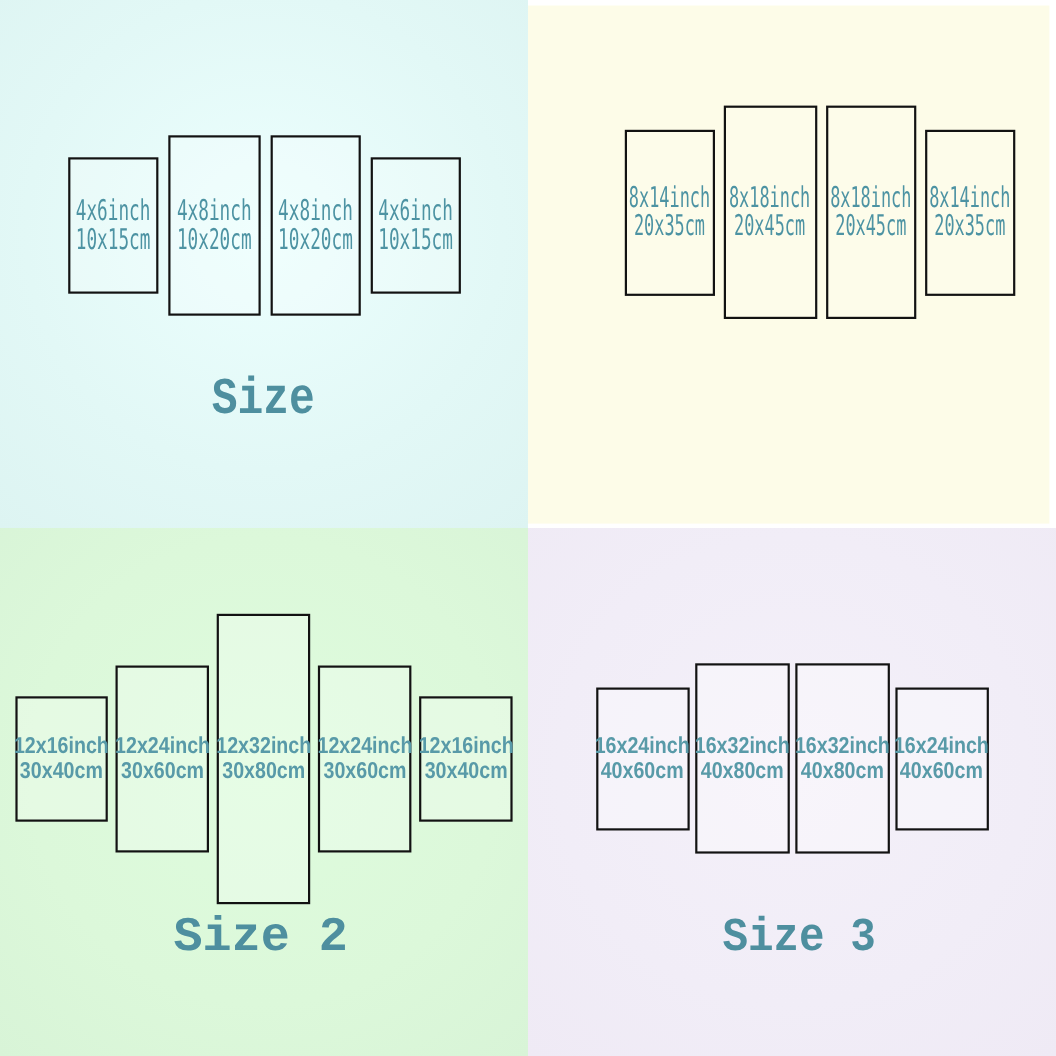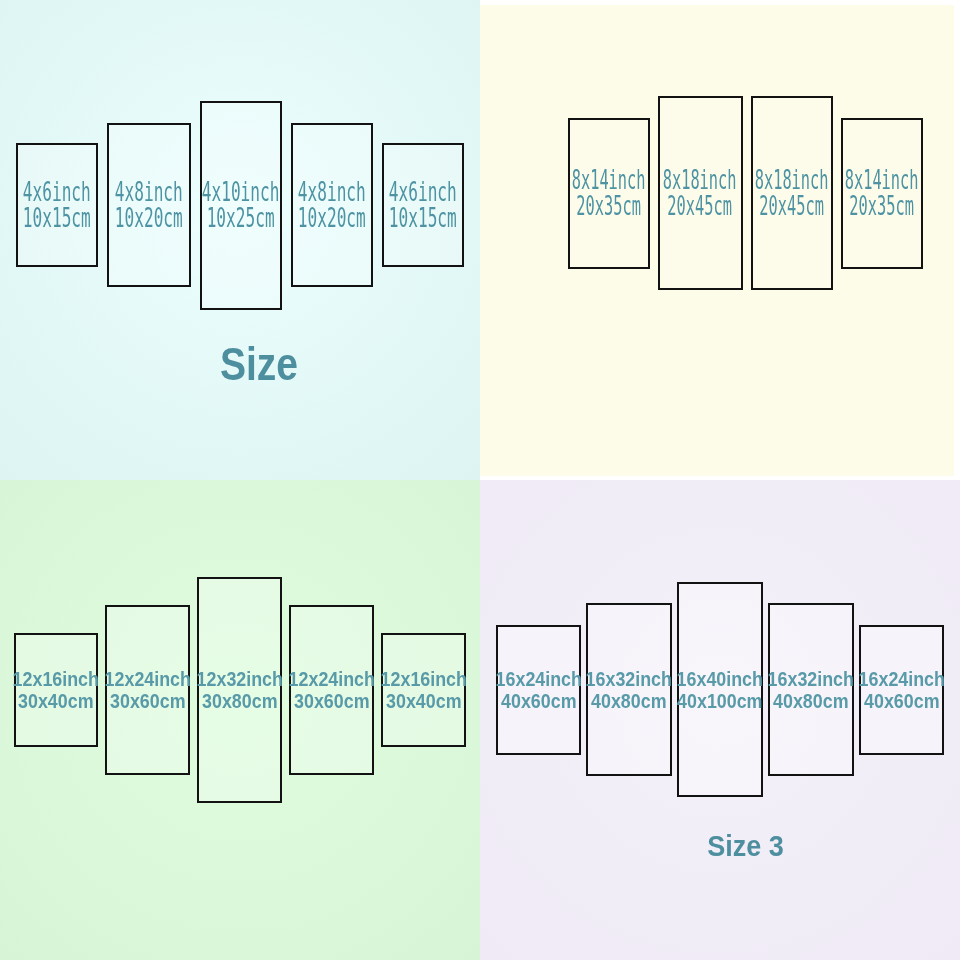--- a/index.html
+++ b/index.html
@@ -80,34 +80,33 @@
     line-height: 22px;
     transform: scaleX(0.85);
     color: #589aa8;
   }
 
   .quadrant-title {
     position: absolute;
     left: 0;
     width: 100%;
     text-align: center;
-    font-family: Liberation Sans, sans-serif;
+    font-family: Liberation Mono, monospace;
     font-weight: bold;
     color: #4e8f9f;
     line-height: 1;
-    padding-left: 20px;
   }
   .quadrant-title .t-inner { display: inline-block; }
   .q-tl .quadrant-title { top: 340px; font-size: 47px; }
   .q-tl .quadrant-title .t-inner { transform: translateX(-1px) scaleX(0.83); }
   .q-tr .quadrant-title { top: 337px; font-size: 42px; }
   .q-tr .quadrant-title .t-inner { transform: translateX(7px) scaleX(0.90); }
   .q-bl .quadrant-title { top: 351px; font-size: 44px; }
   .q-bl .quadrant-title .t-inner { transform: translateX(-3px) scaleX(1.0); }
-  .q-br .quadrant-title { top: 351px; font-size: 30px; }
+  .q-br .quadrant-title { top: 351px; font-size: 43px; }
   .q-br .quadrant-title .t-inner { transform: translateX(6px) scaleX(0.90); }
 </style>
 </head>
 <body>
 
 <div class="grid">
 
   <div class="quadrant q-tl">
     <div class="panel-row">
       <div class="panel" style="width:82px;height:124px">
@@ -115,26 +114,20 @@
           <div>4x6inch</div>
           <div>10x15cm</div>
         </div>
       </div>
       <div class="panel" style="width:84px;height:164px">
         <div class="ptext">
           <div>4x8inch</div>
           <div>10x20cm</div>
         </div>
       </div>
-      <div class="panel" style="width:82px;height:209px">
-        <div class="ptext">
-          <div>4x10inch</div>
-          <div>10x25cm</div>
-        </div>
-      </div>
       <div class="panel" style="width:82px;height:164px">
         <div class="ptext">
           <div>4x8inch</div>
           <div>10x20cm</div>
         </div>
       </div>
       <div class="panel" style="width:82px;height:124px">
         <div class="ptext">
           <div>4x6inch</div>
           <div>10x15cm</div>
@@ -182,61 +175,58 @@
           <div>12x16inch</div>
           <div>30x40cm</div>
         </div>
       </div>
       <div class="panel" style="width:85px;height:170px">
         <div class="ptext">
           <div>12x24inch</div>
           <div>30x60cm</div>
         </div>
       </div>
-      <div class="panel" style="width:85px;height:226px">
+      <div class="panel" style="width:85px;height:264px">
         <div class="ptext">
           <div>12x32inch</div>
           <div>30x80cm</div>
         </div>
       </div>
       <div class="panel" style="width:85px;height:170px">
         <div class="ptext">
           <div>12x24inch</div>
           <div>30x60cm</div>
         </div>
       </div>
       <div class="panel" style="width:85px;height:114px">
         <div class="ptext">
           <div>12x16inch</div>
           <div>30x40cm</div>
         </div>
       </div>
     </div>
+    <div class="quadrant-title">
+      <span class="t-inner">Size 2</span>
+    </div>
   </div>
 
   <div class="quadrant q-br">
     <div class="panel-row">
       <div class="panel" style="width:85px;height:130px">
         <div class="ptext">
           <div>16x24inch</div>
           <div>40x60cm</div>
         </div>
       </div>
       <div class="panel" style="width:86px;height:173px">
         <div class="ptext">
           <div>16x32inch</div>
           <div>40x80cm</div>
         </div>
       </div>
-      <div class="panel" style="width:86px;height:215px">
-        <div class="ptext">
-          <div>16x40inch</div>
-          <div>40x100cm</div>
-        </div>
-      </div>
       <div class="panel" style="width:86px;height:173px">
         <div class="ptext">
           <div>16x32inch</div>
           <div>40x80cm</div>
         </div>
       </div>
       <div class="panel" style="width:85px;height:130px">
         <div class="ptext">
           <div>16x24inch</div>
           <div>40x60cm</div>

